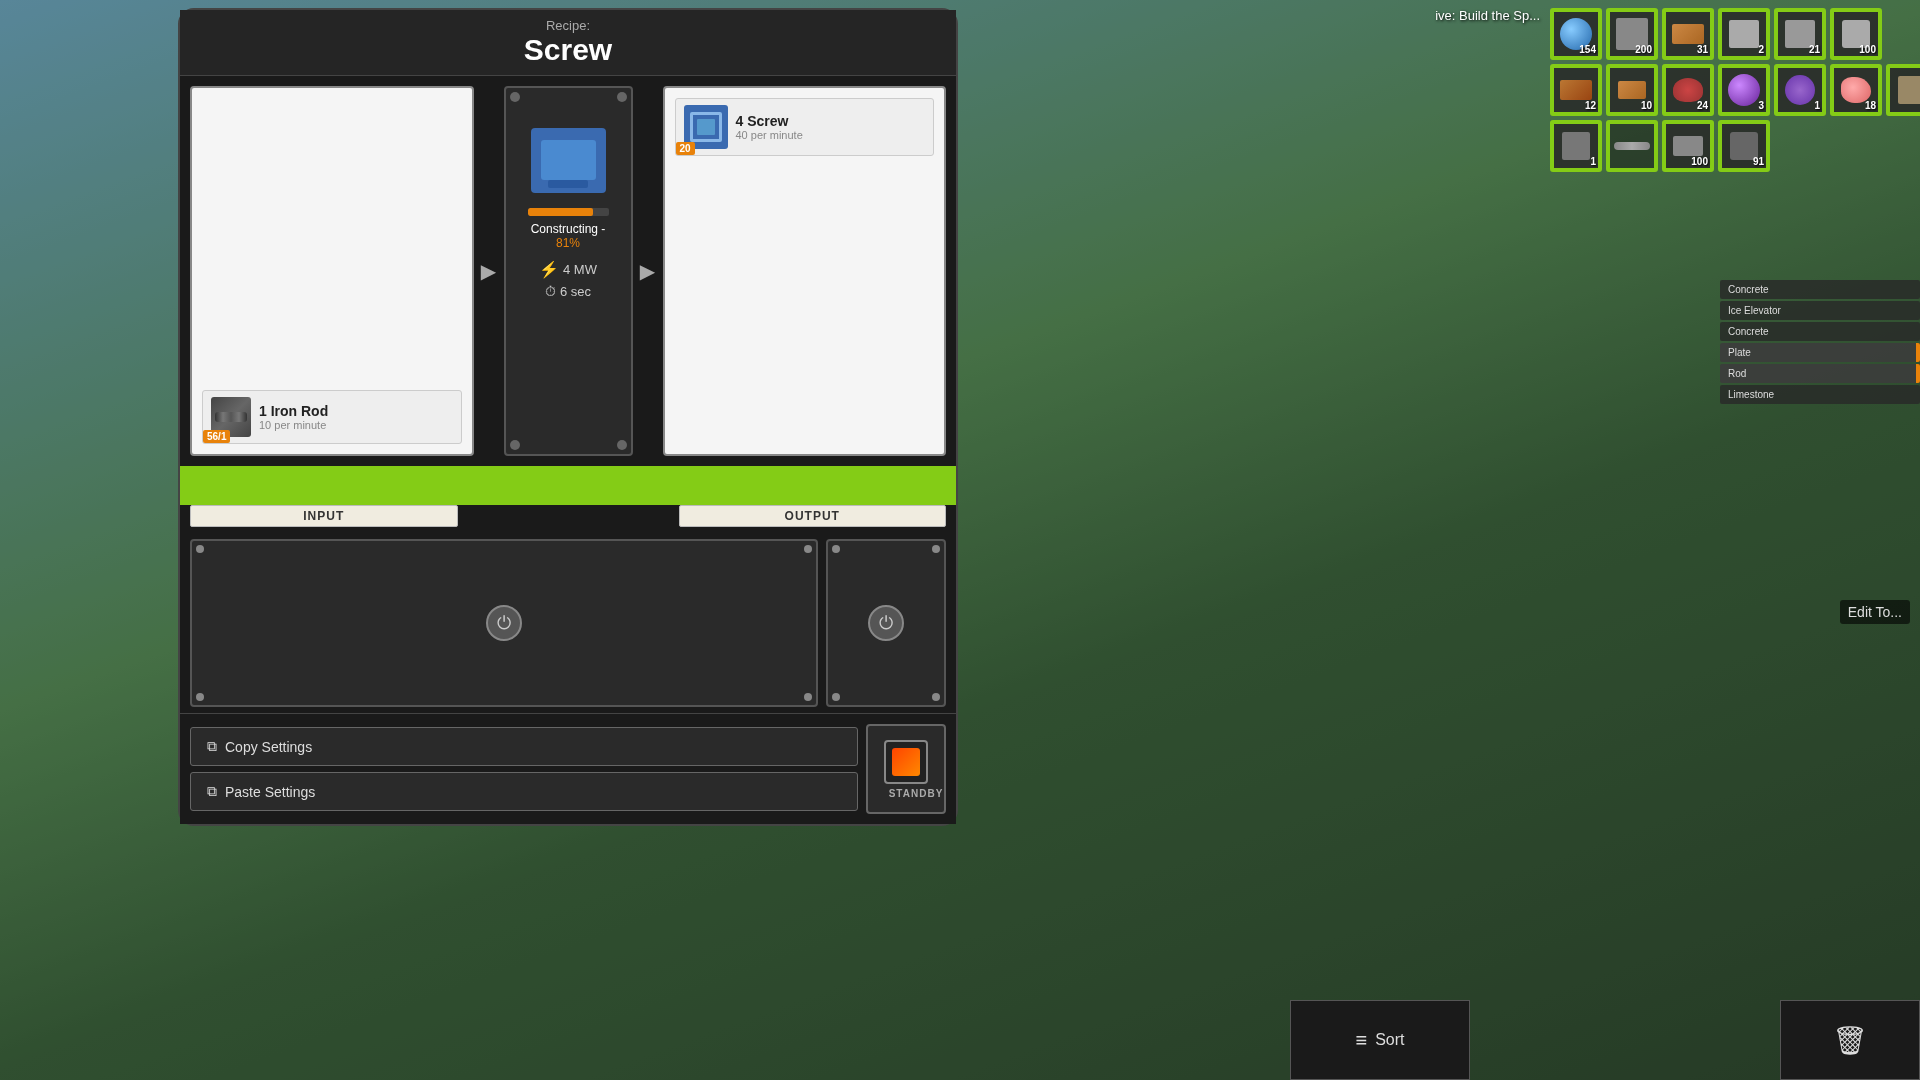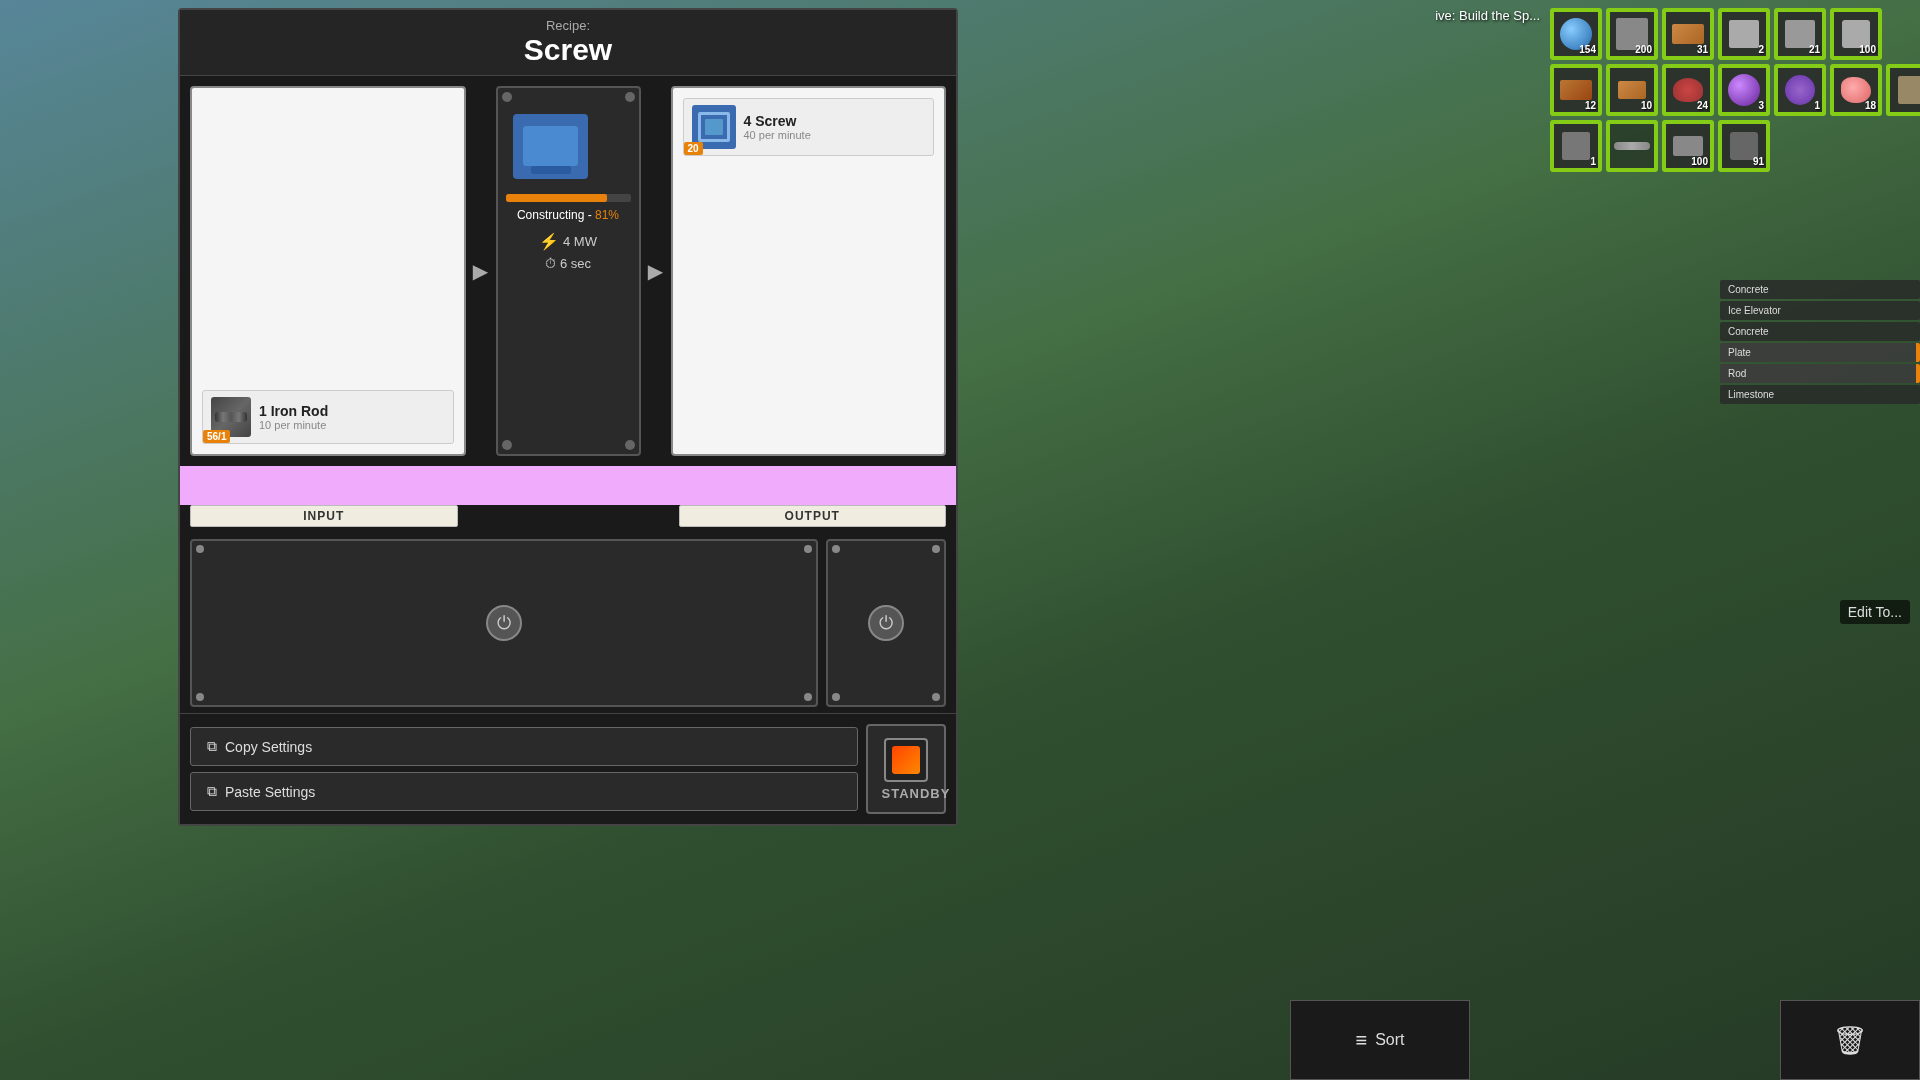--- a/index.html
+++ b/index.html
@@ -24,23 +24,23 @@
       inset: 0;
       background: rgba(0,0,0,0.35);
     }
 
     
     .main-panel {
       position: absolute;
       left: 178px;
       top: 8px;
       width: 780px;
-      background: #f0abfc;
+      background: #84cc16;
       border: 2px solid #444;
-      border-radius: 4px;
+      border-radius: 16px;
     }
 
     
     .recipe-header {
       background: #252525;
       text-align: center;
       padding: 8px 16px;
       border-bottom: 1px solid #444;
     }
     .recipe-label {
@@ -125,27 +125,28 @@
       display: flex;
       align-items: center;
       justify-content: center;
       color: #aaa;
       font-size: 20px;
       flex-shrink: 0;
     }
 
     
     .machine-panel {
-      width: 145px;
+      width: 129px;
       background: #2a2a2a;
       border: 2px solid #555;
       border-radius: 4px;
       display: flex;
       flex-direction: column;
-      padding: 8px;
+      align-items: center;
+      padding: 22px;
       position: relative;
       flex-shrink: 0;
     }
 
     .machine-panel-corner {
       width: 10px; height: 10px;
       background: #666;
       border-radius: 50%;
       position: absolute;
     }
@@ -403,21 +404,21 @@
       justify-content: center;
     }
     .power-led {
       width: 28px;
       height: 28px;
       background: linear-gradient(135deg, #ff4400, #ff8800);
       border-radius: 3px;
     }
     .standby-label {
       color: #aaa;
-      font-size: 13px;
+      font-size: 10px;
       font-weight: bold;
       letter-spacing: 1px;
       margin-left: 20px;
     }
 
     
     .right-hud {
       position: absolute;
       right: 10px;
       top: 8px;

